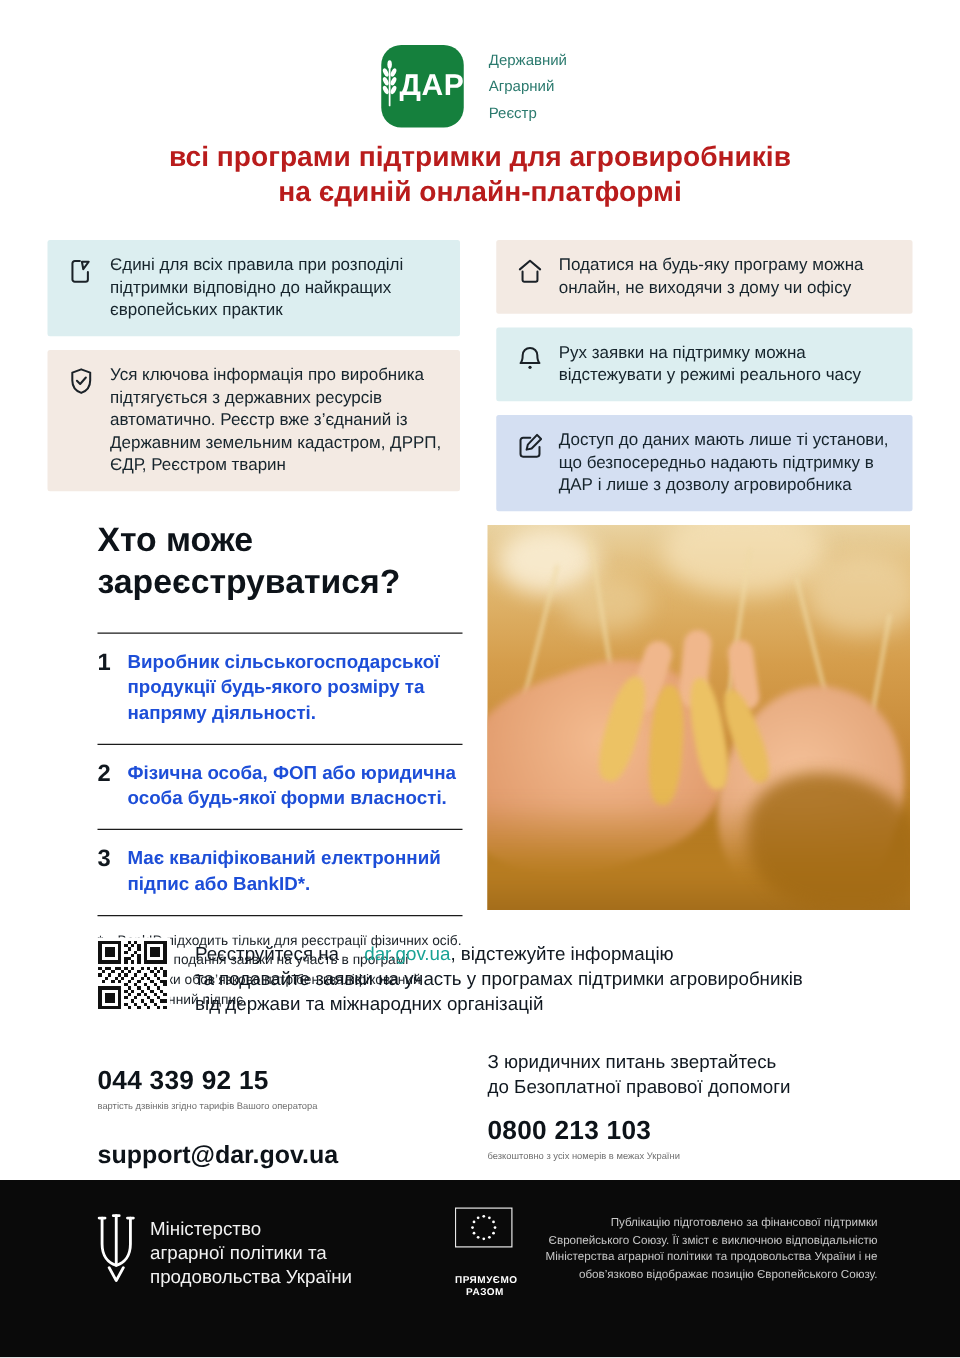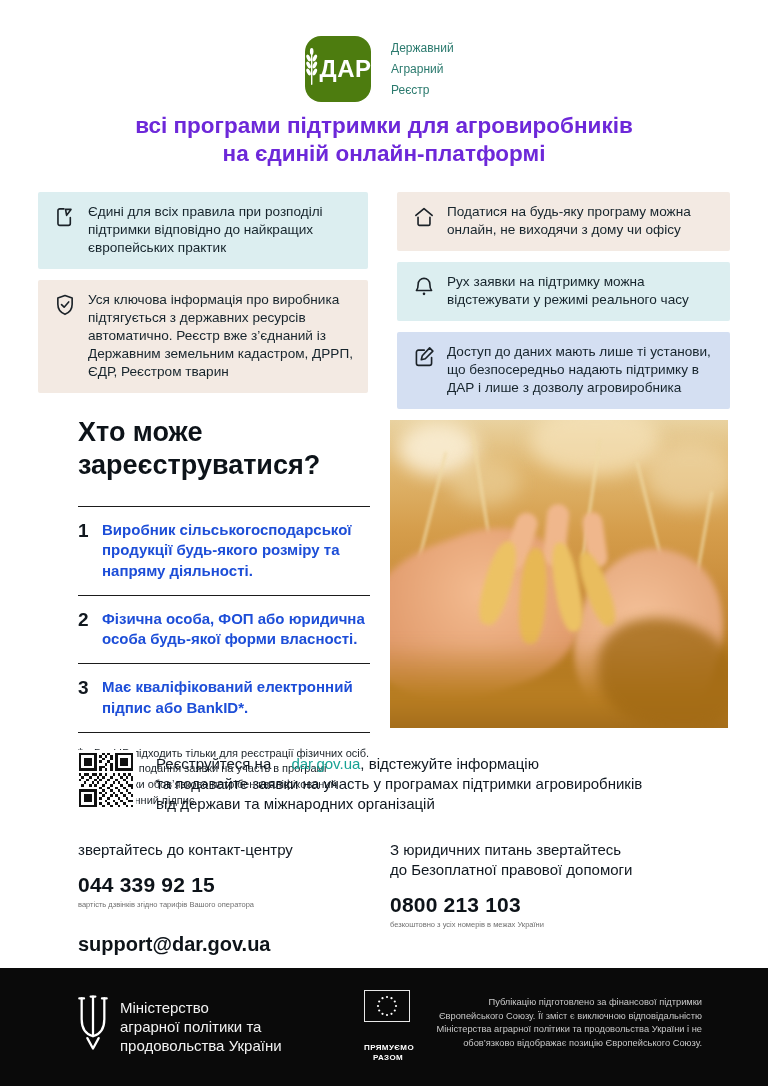--- a/index.html
+++ b/index.html
@@ -2,27 +2,27 @@
 <html><head>
 <meta charset="utf-8">
 <style>
   * { margin:0; padding:0; box-sizing:border-box; }
   html,body { background:#ffffff; }
   body { font-family:"Liberation Sans","DejaVu Sans",sans-serif; color:#11181f; }
   .page { position:relative; width:768px; height:1086px; background:#ffffff; overflow:hidden; margin:0 auto; }
 
   
   .brand { position:absolute; left:305px; top:36px; display:flex; align-items:center; }
-  .brand-badge { width:66px; height:66px; background:#4d7c0f; border-radius:16px;
+  .brand-badge { width:66px; height:66px; background:#15803d; border-radius:16px;
     display:flex; align-items:center; justify-content:center; gap:2px; }
   .brand-badge .acronym { color:#fff; font-weight:700; font-size:24px; letter-spacing:.5px; }
   .brand-name { margin-left:20px; color:#2b7a6e; font-size:12px; line-height:21px; font-weight:500; }
 
   .main-title { position:absolute; left:0; right:0; top:112px; text-align:center;
-    font-size:22.5px; line-height:28px; font-weight:700; color:#6d28d9; }
+    font-size:22.5px; line-height:28px; font-weight:700; color:#b91c1c; }
 
   
   .features { position:absolute; left:38px; top:192px; width:692px; display:flex; gap:29px; }
   .fcol { display:flex; flex-direction:column; gap:11px; }
   .fcol.left { width:330px; }
   .fcol.right { width:333px; }
   .fbox { display:flex; align-items:flex-start; border-radius:2px; padding:11px 12px 12px 12px; }
   .fbox.cyan { background:#dceef0; }
   .fbox.beige { background:#f3eae3; }
   .fbox.blue { background:#d4dff2; }
@@ -84,21 +84,21 @@
   .contacts { position:absolute; left:78px; top:840px; width:652px; }
   .ccol { position:absolute; top:0; }
   .ccol.cleft { left:0; width:300px; }
   .ccol.cright { left:312px; width:320px; }
   .c-head { font-size:15px; line-height:20px; color:#101820; }
   .c-phone { margin-top:13px; font-size:21px; font-weight:700; color:#0d1319; letter-spacing:.2px; }
   .c-note { margin-top:3px; font-size:7.5px; color:#6f6f6f; }
   .c-email { margin-top:24px; font-size:20px; font-weight:700; color:#0d1319; }
 
   
-  .footer { position:absolute; left:0; right:0; bottom:0; height:118px; background:#0a0a0a; color:#fff; }
+  .footer { position:absolute; left:0; right:0; bottom:0; height:142px; background:#0a0a0a; color:#fff; }
   .tryzub { position:absolute; left:76px; top:26px; }
   .ministry { position:absolute; left:120px; top:30px; font-size:15px; line-height:19px; color:#f2f2f2; }
   .eu { position:absolute; left:364px; top:22px; width:48px; text-align:center; }
   .eu-flag { width:46px; height:32px; border:1px solid #e8e8e8; display:block; }
   .eu-label { margin-top:21px; font-size:8px; line-height:10px; font-weight:700; letter-spacing:.4px; color:#fff; }
   .disclaimer { position:absolute; right:66px; top:28px; width:272px; text-align:right;
     font-size:9.3px; line-height:13.5px; color:#c9c9c9; }
 </style>
 </head>
 <body>
@@ -265,21 +265,20 @@
         <span>Реєструйтеся на </span><a class="reg-link" href="#">dar.gov.ua</a><span>, відстежуйте інформацію</span>
       </div>
       <div>та подавайте заявки на участь у програмах підтримки агровиробників</div>
       <div>від держави та міжнародних організацій</div>
     </div>
   </div>
 
   <div class="contacts">
     <div class="ccol cleft">
       <div class="c-head">
-        <div>звертайтесь до контакт-центру</div>
       </div>
       <div class="c-phone">044 339 92 15</div>
       <div class="c-note">вартість дзвінків згідно тарифів Вашого оператора</div>
       <div class="c-email">support@dar.gov.ua</div>
     </div>
     <div class="ccol cright">
       <div class="c-head">
         <div>З юридичних питань звертайтесь</div>
         <div>до Безоплатної правової допомоги</div>
       </div>

